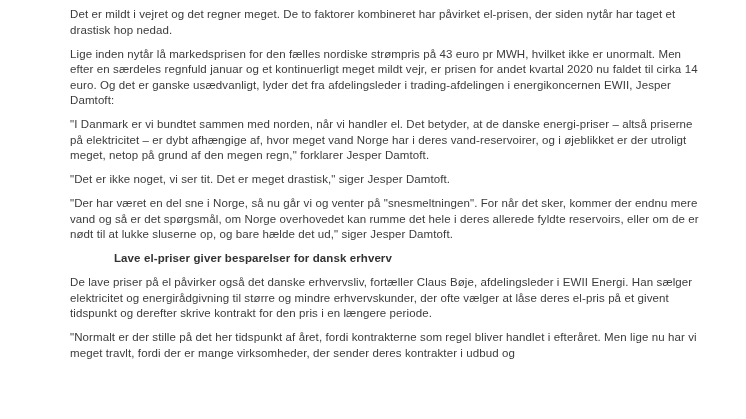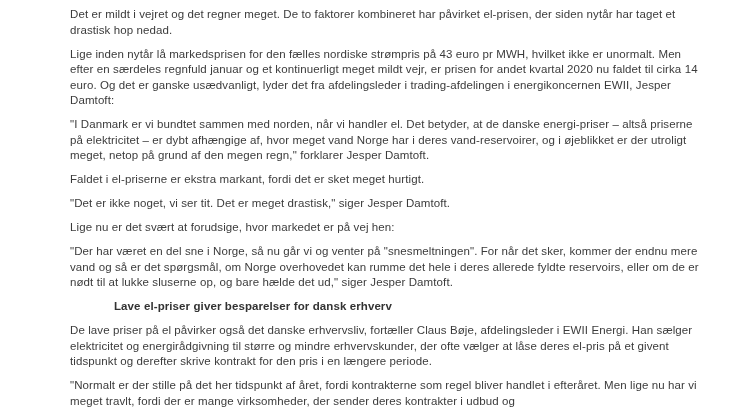--- a/index.html
+++ b/index.html
@@ -35,21 +35,19 @@
   }
 </style>
 </head>
 <body>
 
 <div class="page">
   <div class="doc">
     <p>Det er mildt i vejret og det regner meget. De to faktorer kombineret har påvirket el-prisen, der siden nytår har taget et drastisk hop nedad.</p>
     <p>Lige inden nytår lå markedsprisen for den fælles nordiske strømpris på 43 euro pr MWH, hvilket ikke er unormalt. Men efter en særdeles regnfuld januar og et kontinuerligt meget mildt vejr, er prisen for andet kvartal 2020 nu faldet til cirka 14 euro. Og det er ganske usædvanligt, lyder det fra afdelingsleder i trading-afdelingen i energikoncernen EWII, Jesper Damtoft:</p>
     <p>"I Danmark er vi bundtet sammen med norden, når vi handler el. Det betyder, at de danske energi-priser – altså priserne på elektricitet – er dybt afhængige af, hvor meget vand Norge har i deres vand-reservoirer, og i øjeblikket er der utroligt meget, netop på grund af den megen regn," forklarer Jesper Damtoft.</p>
-    <p>Faldet i el-priserne er ekstra markant, fordi det er sket meget hurtigt.</p>
     <p>"Det er ikke noget, vi ser tit. Det er meget drastisk," siger Jesper Damtoft.</p>
-    <p>Lige nu er det svært at forudsige, hvor markedet er på vej hen:</p>
     <p>"Der har været en del sne i Norge, så nu går vi og venter på "snesmeltningen". For når det sker, kommer der endnu mere vand og så er det spørgsmål, om Norge overhovedet kan rumme det hele i deres allerede fyldte reservoirs, eller om de er nødt til at lukke sluserne op, og bare hælde det ud," siger Jesper Damtoft.</p>
     <p class="heading">Lave el-priser giver besparelser for dansk erhverv</p>
     <p>De lave priser på el påvirker også det danske erhvervsliv, fortæller Claus Bøje, afdelingsleder i EWII Energi. Han sælger elektricitet og energirådgivning til større og mindre erhvervskunder, der ofte vælger at låse deres el-pris på et givent tidspunkt og derefter skrive kontrakt for den pris i en længere periode.</p>
     <p>"Normalt er der stille på det her tidspunkt af året, fordi kontrakterne som regel bliver handlet i efteråret. Men lige nu har vi meget travlt, fordi der er mange virksomheder, der sender deres kontrakter i udbud og</p>
   </div>
 </div>
 
 </body></html>

